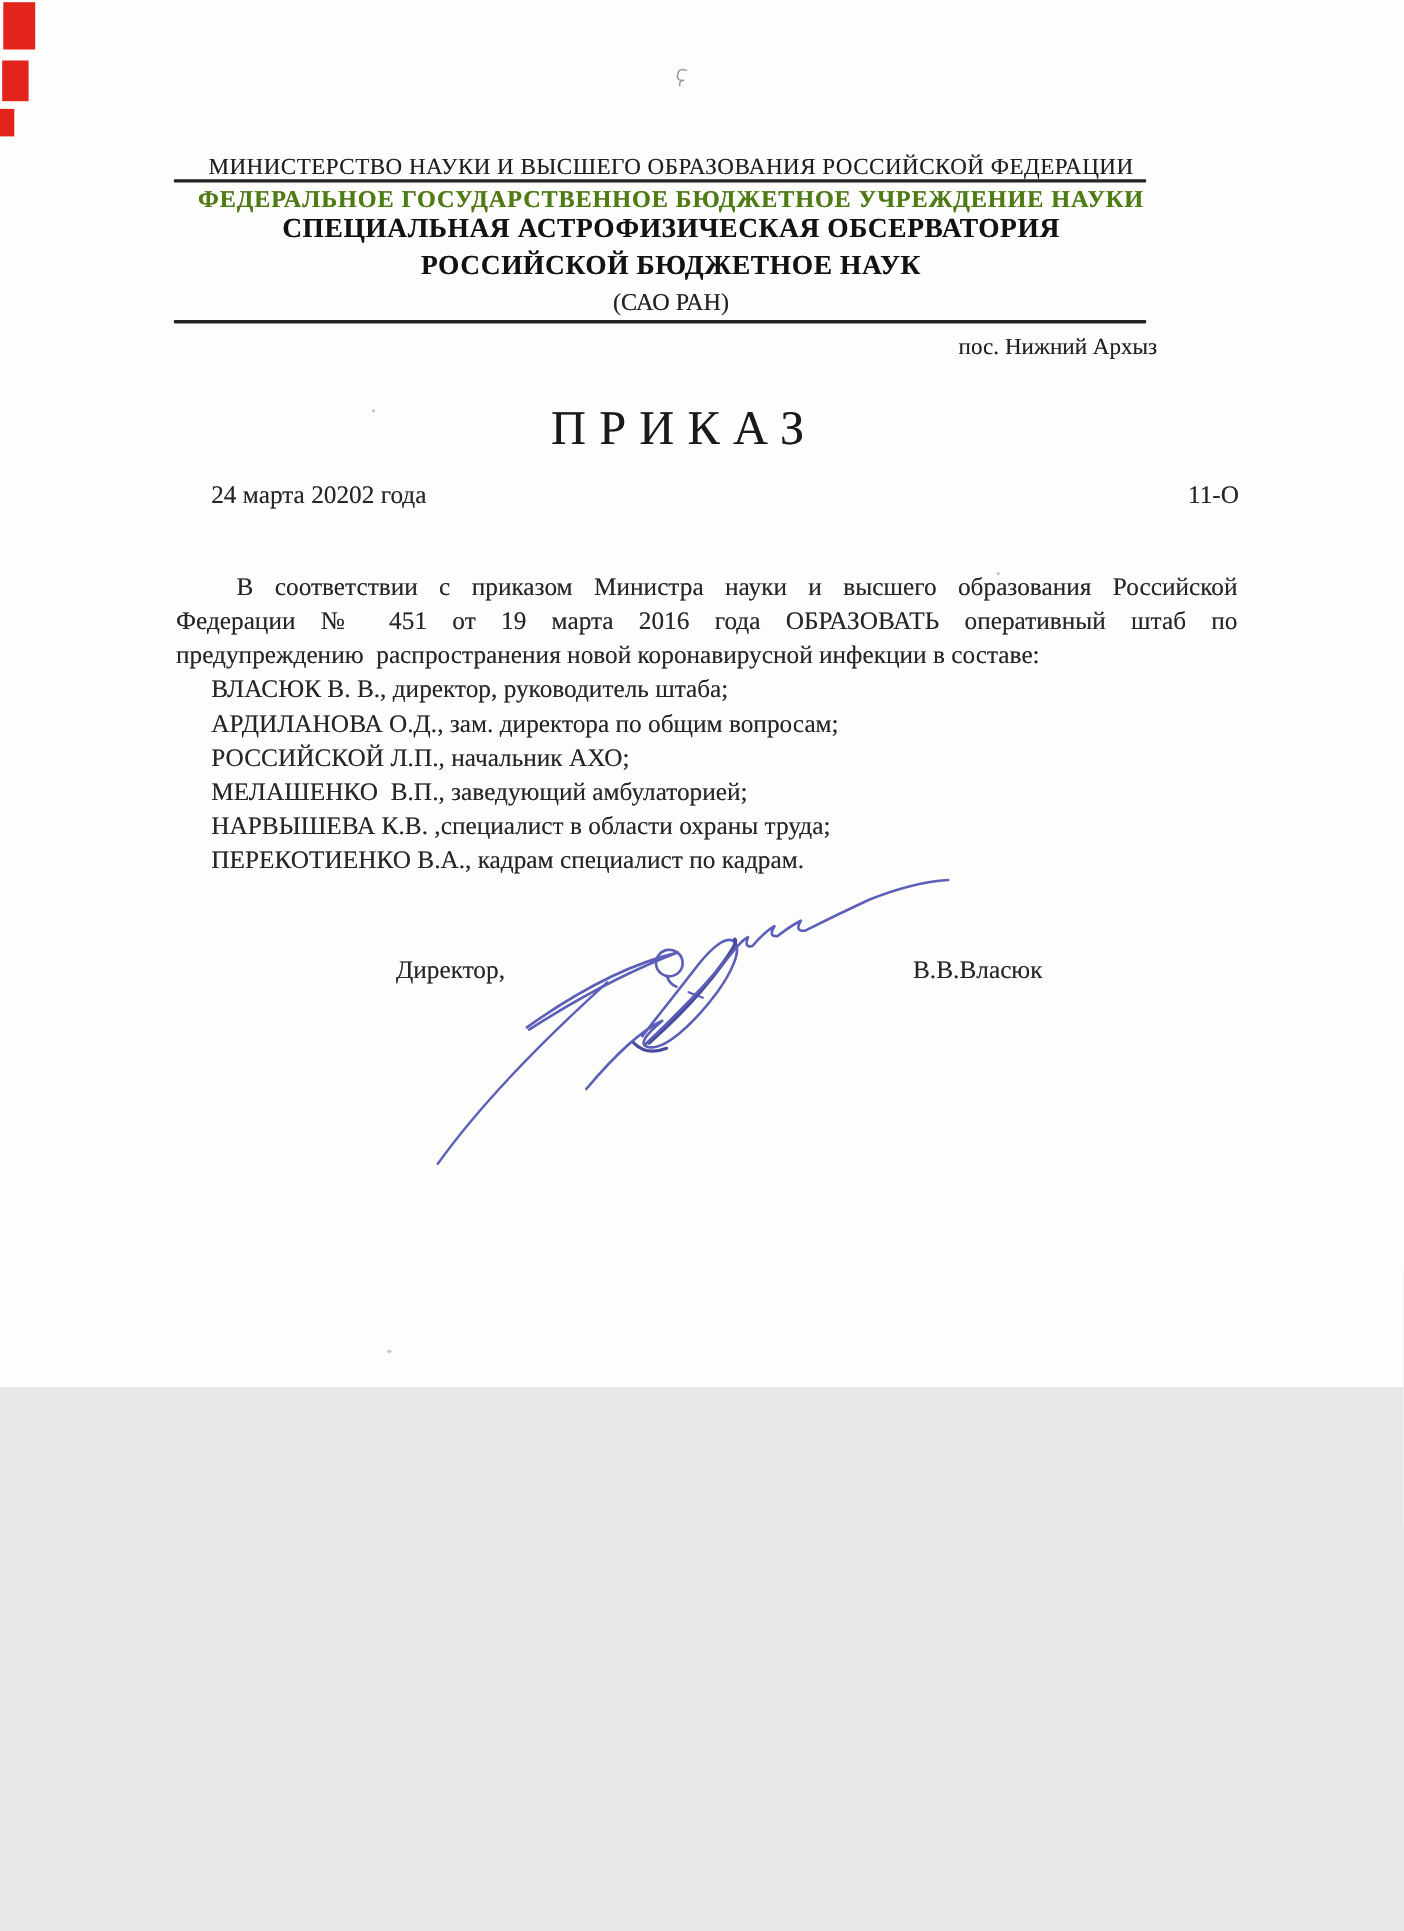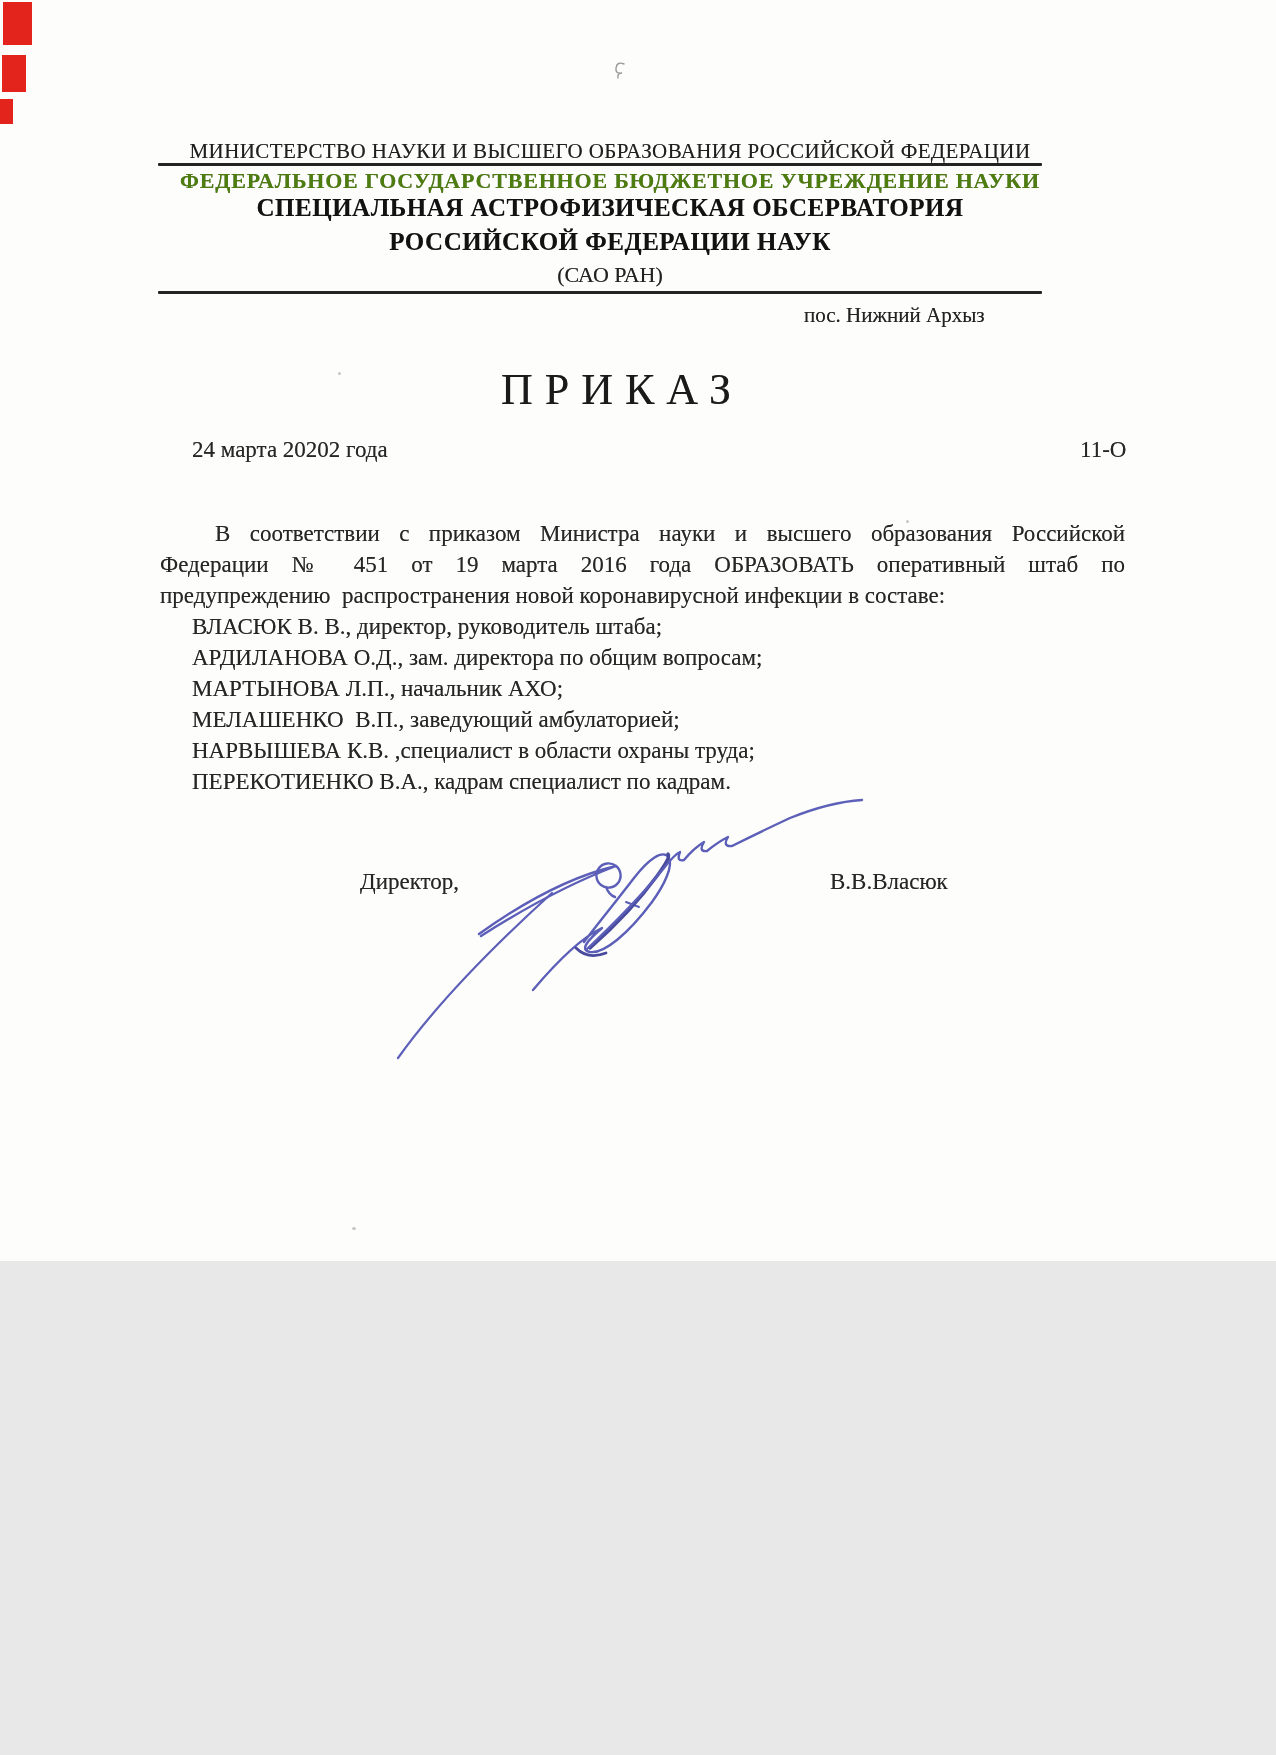--- a/index.html
+++ b/index.html
@@ -13,21 +13,21 @@
   }
   .abs{position:absolute;}
   .center-block{left:0;width:1220px;text-align:center;}
   .scan-soft{text-shadow:0 0 .5px rgba(45,45,45,.55);}
   .hline{position:absolute;left:158px;width:884px;height:3px;background:#242424;border-radius:1px;}
   .h-ministry{top:139px;font-size:21px;letter-spacing:.4px;color:#1f1f1f;}
   .h-institution{top:168px;font-size:22px;font-weight:bold;letter-spacing:.8px;color:#4d7c0f;}
   .h-org1{top:194px;font-size:25px;font-weight:bold;letter-spacing:.5px;color:#121212;}
   .h-org2{top:228px;font-size:25px;font-weight:bold;letter-spacing:.5px;color:#121212;}
   .h-abbr{top:262px;font-size:22px;color:#222;}
-  .location{top:303px;left:804px;width:185px;font-size:21px;text-align:left;color:#222;}
+  .location{top:303px;left:867px;width:185px;font-size:21px;text-align:right;color:#222;}
   .doc-title{top:364px;font-size:44px;letter-spacing:12px;padding-left:12px;color:#1a1a1a;}
   .date-line{top:437px;left:192px;font-size:23px;white-space:pre;}
   .order-no{top:437px;left:1080px;font-size:23px;}
   .para-line{left:160px;width:965px;font-size:23px;line-height:31px;height:31px;overflow:hidden;}
   .just{text-align:justify;text-align-last:justify;-moz-text-align-last:justify;}
   .indent{padding-left:55px;width:910px;}
   .plain{white-space:pre;}
   .member{left:192px;width:933px;font-size:23px;line-height:31px;white-space:pre;}
   .sig-role{top:869px;left:360px;font-size:23px;}
   .sig-name{top:869px;left:830px;font-size:23px;}
@@ -44,37 +44,37 @@
   <div class="corner-mark" style="left:0px;top:99px;width:13px;height:25px;background:#e2241c;"></div>
 
   <svg class="abs" style="left:612px;top:60px;" width="16" height="22" viewBox="0 0 16 22">
     <path d="M12 4 Q5 1 4 8 Q3 14 10 13 Q5 13 6 18" fill="none" stroke="#9a9a9a" stroke-width="1.4" stroke-linecap="round"></path>
   </svg>
 
   <div class="abs center-block h-ministry scan-soft">МИНИСТЕРСТВО НАУКИ И ВЫСШЕГО ОБРАЗОВАНИЯ РОССИЙСКОЙ ФЕДЕРАЦИИ</div>
   <div class="hline" style="top:163px;"></div>
   <div class="abs center-block h-institution scan-soft">ФЕДЕРАЛЬНОЕ ГОСУДАРСТВЕННОЕ БЮДЖЕТНОЕ УЧРЕЖДЕНИЕ НАУКИ</div>
   <div class="abs center-block h-org1 scan-soft">СПЕЦИАЛЬНАЯ АСТРОФИЗИЧЕСКАЯ ОБСЕРВАТОРИЯ</div>
-  <div class="abs center-block h-org2 scan-soft">РОССИЙСКОЙ ФЕДЕРАЦИИ НАУК</div>
+  <div class="abs center-block h-org2 scan-soft">РОССИЙСКОЙ БЮДЖЕТНОЕ НАУК</div>
   <div class="abs center-block h-abbr scan-soft">(САО РАН)</div>
   <div class="hline" style="top:291px;"></div>
   <div class="abs location scan-soft">пос. Нижний Архыз</div>
 
   <div class="abs center-block doc-title scan-soft">ПРИКАЗ</div>
 
   <div class="abs date-line scan-soft">24 марта 20202 года</div>
   <div class="abs order-no scan-soft">11-О</div>
 
   <div class="abs para-line just indent scan-soft" style="top:518px;">В соответствии с приказом Министра науки и высшего образования Российской</div>
   <div class="abs para-line just scan-soft" style="top:549px;">Федерации № 451 от 19 марта 2016 года ОБРАЗОВАТЬ оперативный штаб по</div>
   <div class="abs para-line plain scan-soft" style="top:580px;">предупреждению  распространения новой коронавирусной инфекции в составе:</div>
 
   <div class="abs member scan-soft" style="top:611px;">ВЛАСЮК В. В., директор, руководитель штаба;</div>
   <div class="abs member scan-soft" style="top:642px;">АРДИЛАНОВА О.Д., зам. директора по общим вопросам;</div>
-  <div class="abs member scan-soft" style="top:673px;">МАРТЫНОВА Л.П., начальник АХО;</div>
+  <div class="abs member scan-soft" style="top:673px;">РОССИЙСКОЙ Л.П., начальник АХО;</div>
   <div class="abs member scan-soft" style="top:704px;">МЕЛАШЕНКО  В.П., заведующий амбулаторией;</div>
   <div class="abs member scan-soft" style="top:735px;">НАРВЫШЕВА К.В. ,специалист в области охраны труда;</div>
   <div class="abs member scan-soft" style="top:766px;">ПЕРЕКОТИЕНКО В.А., кадрам специалист по кадрам.</div>
 
   <div class="abs sig-role scan-soft">Директор,</div>
   <div class="abs sig-name scan-soft">В.В.Власюк</div>
 
   <svg class="abs" style="left:380px;top:790px;" width="500" height="280" viewBox="0 0 500 280">
     <g fill="none" stroke="#5457b4" stroke-width="2.4" stroke-linecap="round" stroke-linejoin="round" opacity="0.95">
 

